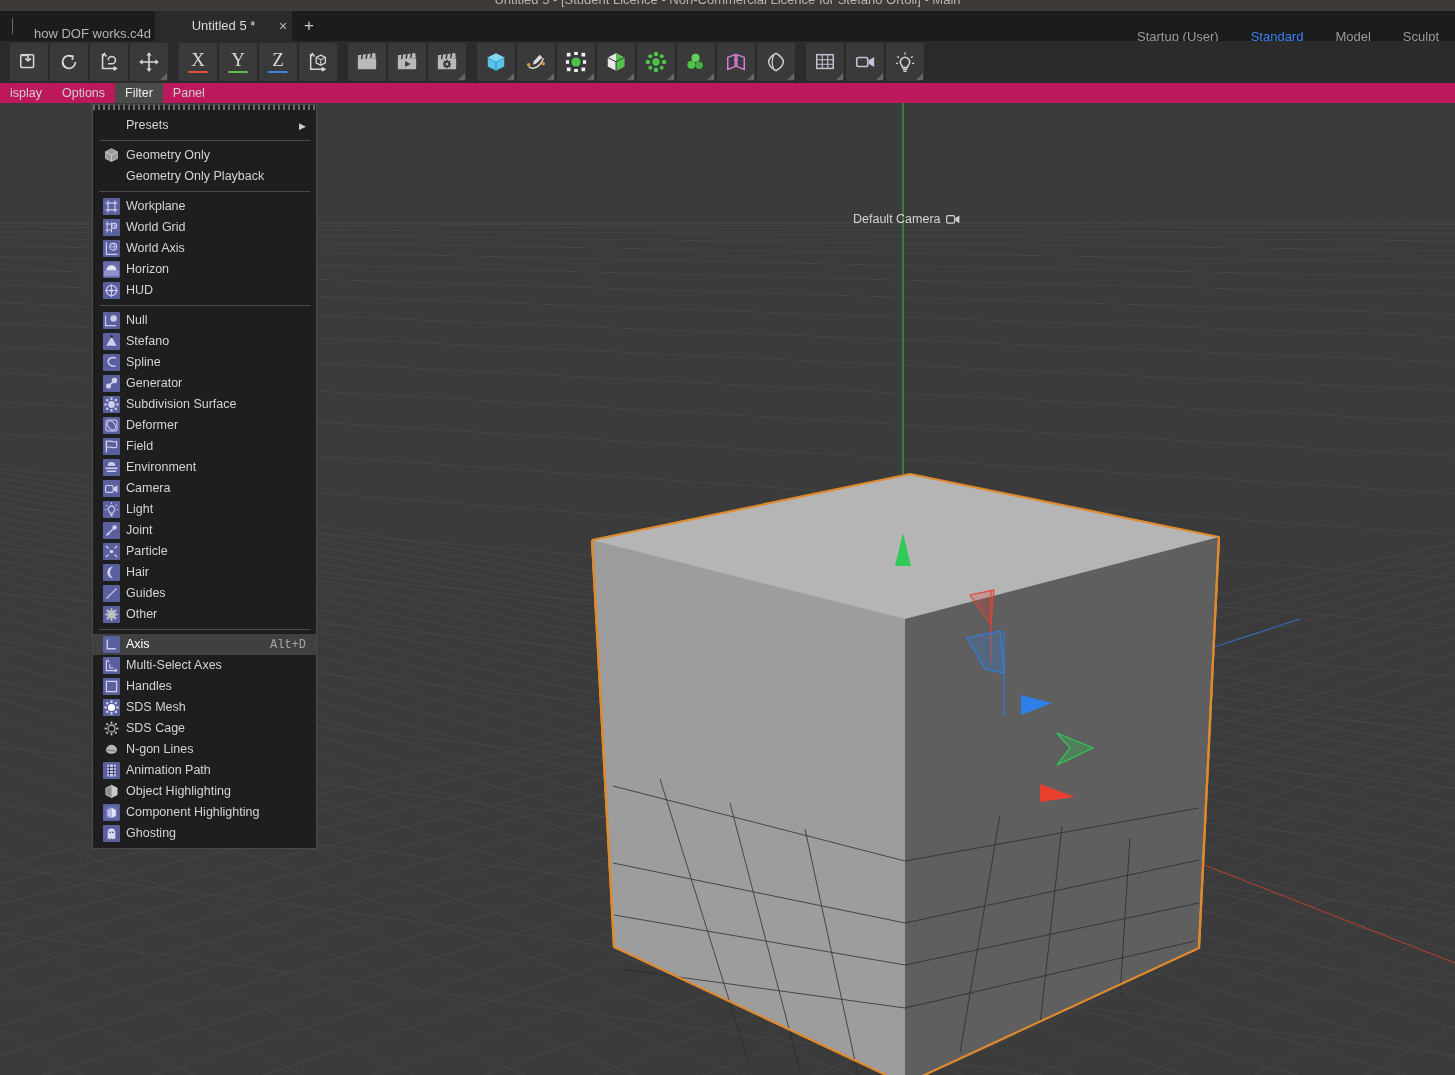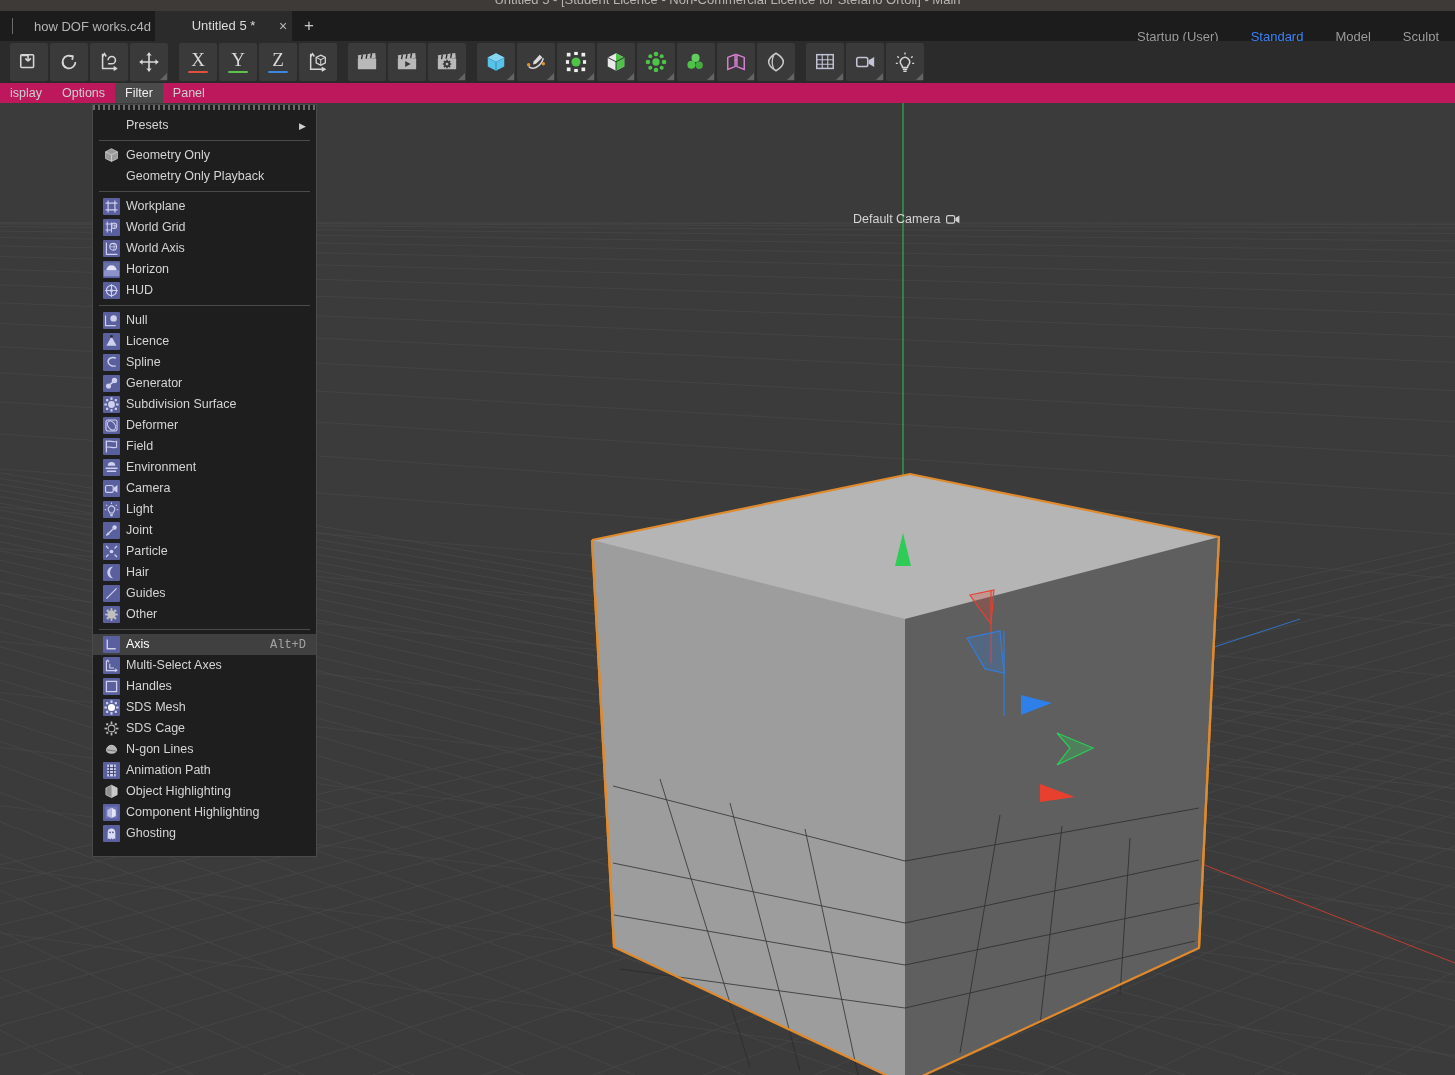--- a/index.html
+++ b/index.html
@@ -24,21 +24,21 @@
   #tabbar{
     position:absolute; left:0; top:11px; width:1455px; height:30px;
     background:#1c1c1c;
   }
   .tabgrip{
     position:absolute; left:12px; top:7px; width:1px; height:16px;
     background:#6a6a6a;
   }
   .doctab{
     position:absolute; top:0; height:30px; line-height:30px;
-    font-size:13px; color:#c6c6c6; padding:1px 14px; white-space:nowrap;
+    font-size:13px; color:#c6c6c6; padding:8px 14px; white-space:nowrap;
   }
   .doctab.inactive{ left:20px; color:#b4b4b4; }
   .doctab.active{
     left:155px; background:#2b2b2b; color:#dcdcdc; width:137px;
     text-align:center; padding:0;
   }
   #tab-close{
     position:absolute; left:274px; top:0; height:30px; line-height:30px;
     width:18px; text-align:center; font-size:14px; color:#b9b9b9;
   }
@@ -106,21 +106,21 @@
   #camlabel{
     position:absolute; left:853px; top:109px;
     font-size:12.5px; color:#d5d5d5; white-space:nowrap;
     display:flex; align-items:center; gap:5px;
   }
 
   
   #dropdown{
     position:absolute; left:92px; top:104px; width:225px;
     background:#1e1e1e; border:1px solid #4a4a4a;
-    padding:4px 0 12px 0; z-index:50;
+    padding:4px 0 4px 0; z-index:50;
   }
   #dropdown::before{
     content:""; position:absolute; left:0; right:0; top:0; height:5px;
     background:repeating-linear-gradient(to right,#6a6a6a 0px,#6a6a6a 2px,transparent 2px,transparent 5px);
   }
   .ddgap{ height:6px; }
   .ddrow{
     height:21px; display:flex; align-items:center;
     padding-left:10px; position:relative;
   }
@@ -638,21 +638,21 @@
       </span>
       <span class="txt">Null</span>
     </div>
     <div class="ddrow">
       <span class="ico on">
         <svg viewBox="0 0 20 20">
           <path d="M10 4l6 11H4z" fill="#cfd0ee"></path>
           <circle cx="10" cy="4" r="1.6" fill="#2b2b2b"></circle>
         </svg>
       </span>
-      <span class="txt">Licence</span>
+      <span class="txt">Stefano</span>
     </div>
     <div class="ddrow">
       <span class="ico on">
         <svg viewBox="0 0 20 20">
           <path d="M15 5c-4-2-9 0-9 4s5 6 9 5" fill="none" stroke="#cfd0ee" stroke-width="1.7"></path>
         </svg>
       </span>
       <span class="txt">Spline</span>
     </div>
     <div class="ddrow">

